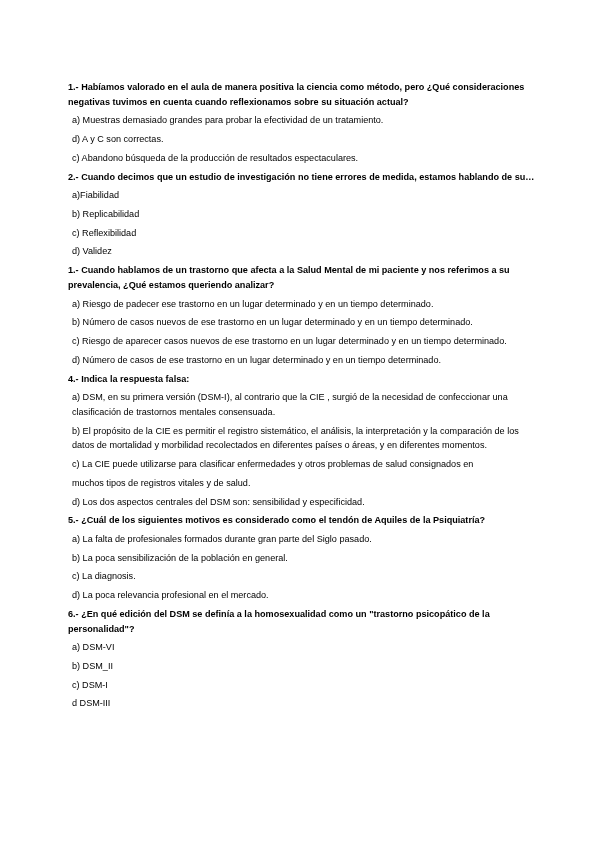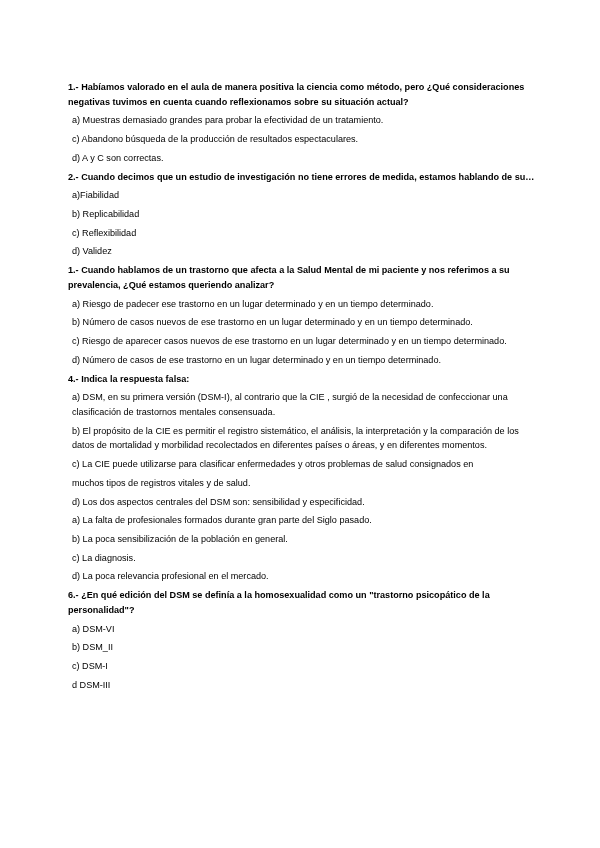--- a/index.html
+++ b/index.html
@@ -41,22 +41,22 @@
   }
 </style>
 </head>
 <body>
 
 <div class="page">
   <div class="doc" id="doc-body">
       <div class="block">
         <p class="q">1.- Habíamos valorado en el aula de manera positiva la ciencia como método, pero ¿Qué consideraciones negativas tuvimos en cuenta cuando reflexionamos sobre su situación actual?</p>
         <p class="a">a) Muestras demasiado grandes para probar la efectividad de un tratamiento.</p>
+        <p class="a">d) A y C son correctas.</p>
         <p class="a">c) Abandono búsqueda de la producción de resultados espectaculares.</p>
-        <p class="a">d) A y C son correctas.</p>
       </div>
       <div class="block">
         <p class="q">2.- Cuando decimos que un estudio de investigación no tiene errores de medida, estamos hablando de su…</p>
         <p class="a">a)Fiabilidad</p>
         <p class="a">b) Replicabilidad</p>
         <p class="a">c) Reflexibilidad</p>
         <p class="a">d) Validez</p>
       </div>
       <div class="block">
         <p class="q">1.- Cuando hablamos de un trastorno que afecta a la Salud Mental de mi paciente y nos referimos a su prevalencia, ¿Qué estamos queriendo analizar?</p>
@@ -67,20 +67,21 @@
       </div>
       <div class="block">
         <p class="q">4.- Indica la respuesta falsa:</p>
         <p class="a">a) DSM, en su primera versión (DSM-I), al contrario que la CIE , surgió de la necesidad de confeccionar una clasificación de trastornos mentales consensuada.</p>
         <p class="a">b) El propósito de la CIE es permitir el registro sistemático, el análisis, la interpretación y la comparación de los datos de mortalidad y morbilidad recolectados en diferentes países o áreas, y en diferentes momentos.</p>
         <p class="a">c) La CIE puede utilizarse para clasificar enfermedades y otros problemas de salud consignados en</p>
         <p class="a">muchos tipos de registros vitales y de salud.</p>
         <p class="a">d) Los dos aspectos centrales del DSM son: sensibilidad y especificidad.</p>
       </div>
       <div class="block">
+        <p class="q">5.- ¿Cuál de los siguientes motivos es considerado como el tendón de Aquiles de la Psiquiatría?</p>
         <p class="a">a) La falta de profesionales formados durante gran parte del Siglo pasado.</p>
         <p class="a">b) La poca sensibilización de la población en general.</p>
         <p class="a">c) La diagnosis.</p>
         <p class="a">d) La poca relevancia profesional en el mercado.</p>
       </div>
       <div class="block">
         <p class="q">6.- ¿En qué edición del DSM se definía a la homosexualidad como un "trastorno psicopático de la personalidad"?</p>
         <p class="a">a) DSM-VI</p>
         <p class="a">b) DSM_II</p>
         <p class="a">c) DSM-I</p>

